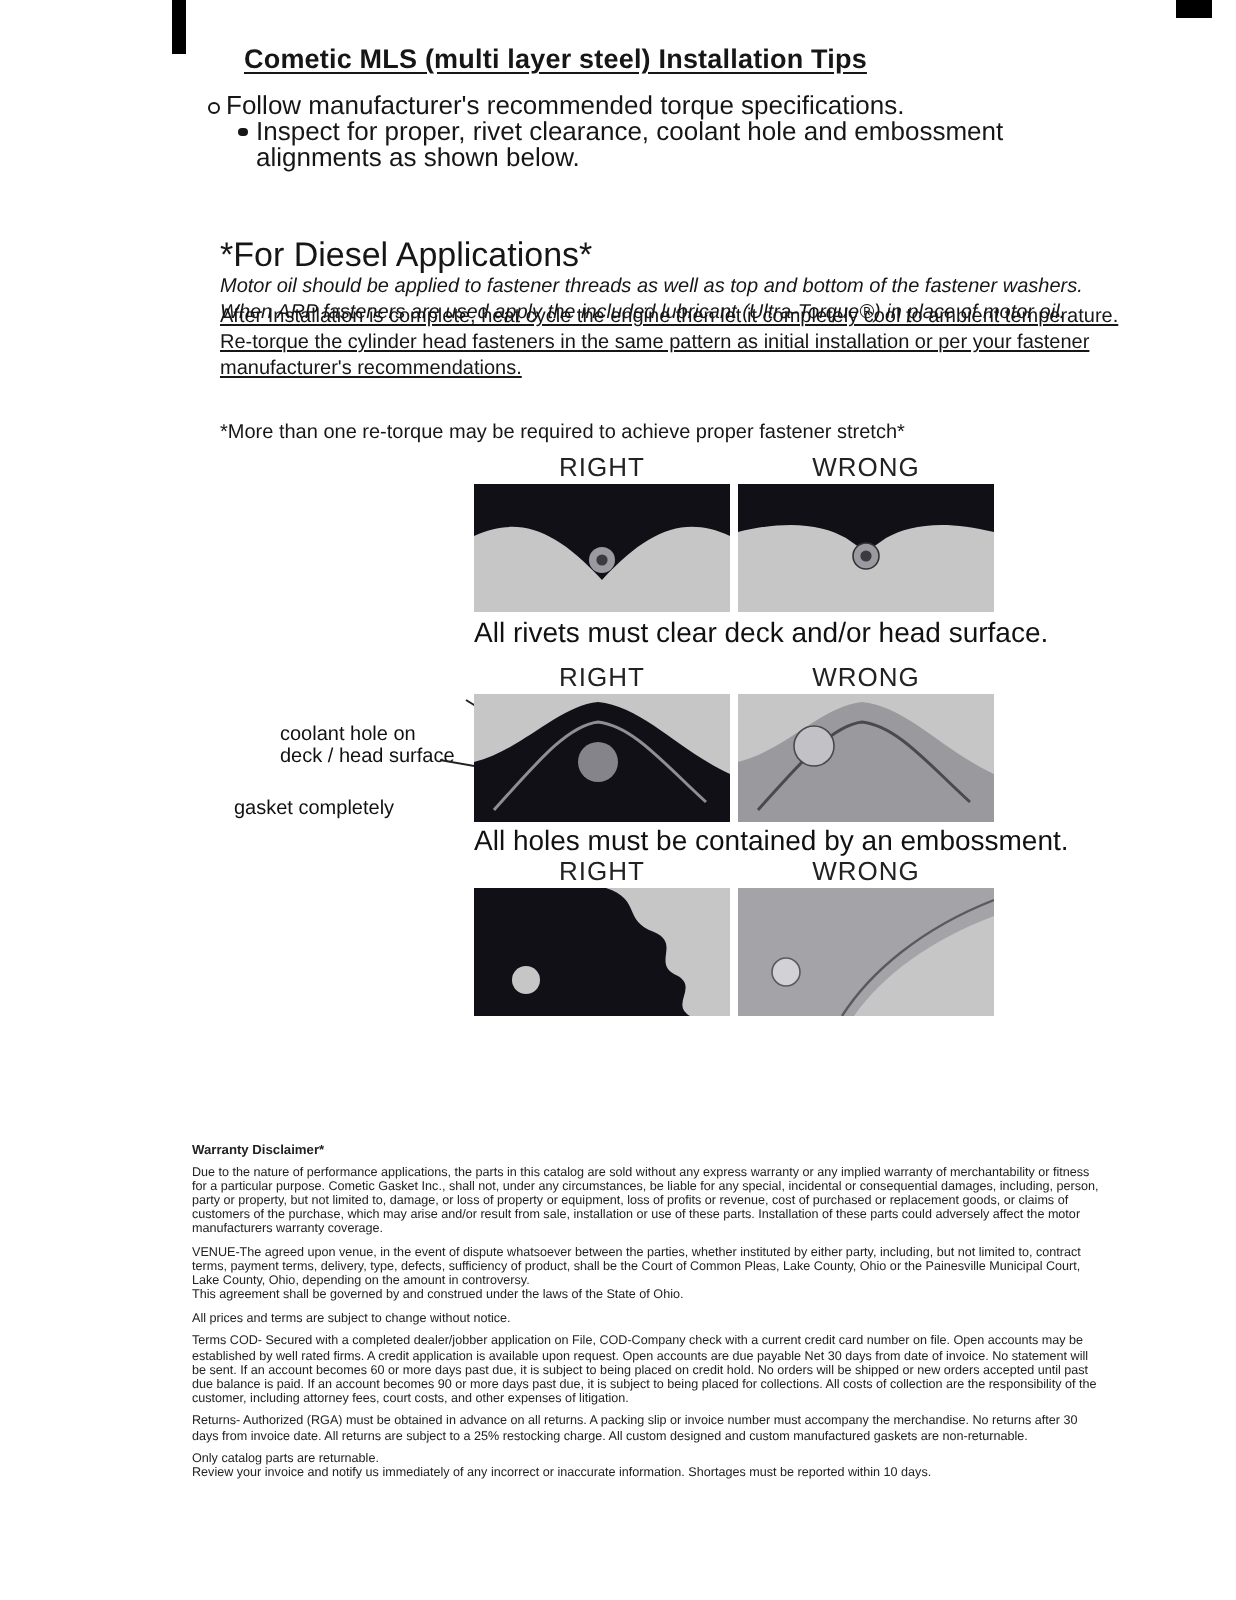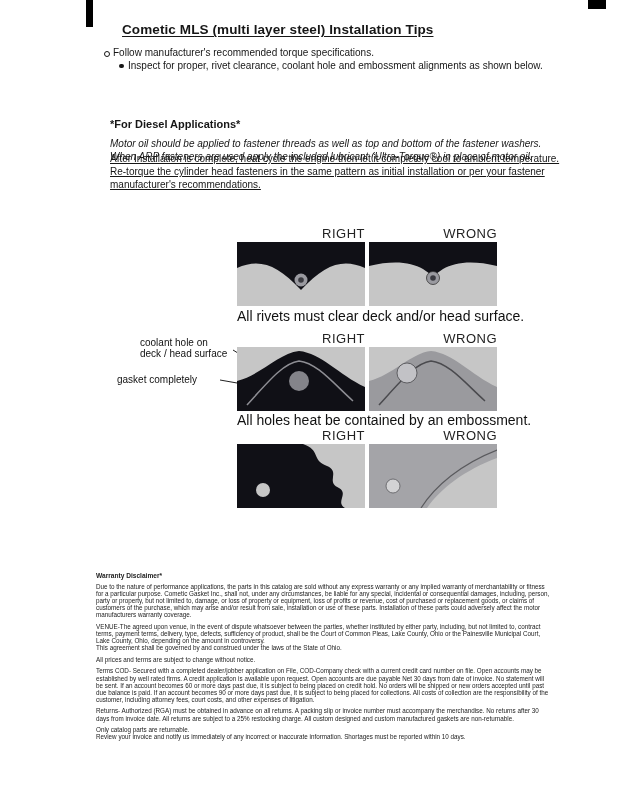--- a/index.html
+++ b/index.html
@@ -12,47 +12,47 @@
 
   
   .mark-tl { position:absolute; left:86px; top:0; width:7px; height:27px; background:#000; }
   .mark-tr { position:absolute; left:588px; top:0; width:18px; height:9px; background:#000; }
 
   .title {
     position:absolute; left:110px; top:22px; font-size:13.5px; font-weight:bold;
     text-decoration:underline; text-underline-offset:2px; letter-spacing:.1px;margin-left:12px;
   }
 
-  .tips { position:absolute; left:103px; top:46px; width:460px; font-size:10px; line-height:13px; }
+  .tips { position:absolute; left:103px; top:46px; width:460px; font-size:13px; line-height:13px; }
   .tip { position:relative; padding-left:10px; }
   .tip::before {
     content:""; position:absolute; left:1px; top:4.5px; width:4px; height:4px;
     border:0.9px solid #161616; border-radius:50%; background:transparent;
   }
   .tip.sub { margin-left:15px; }
   .tip.sub::before { background:#161616; border:none; width:4.5px; height:4.5px; }
 
-  .diesel-heading { position:absolute; left:110px; top:118px; font-size:11px; font-weight:bold; }
+  .diesel-heading { position:absolute; left:110px; top:118px; font-size:17px; font-weight:normal; }
   .para { position:absolute; left:110px; width:452px; font-size:10px; line-height:13px; }
   .p1 { top:137px;font-style:italic; }
   .p2 { top:152px;text-decoration:underline; }
   .p3 { top:210px; }
 
   
   .figures { position:absolute; left:0; top:226px; width:618px; height:322px; }
-  .lbl { position:absolute; width:128px; text-align:right; font-size:13px; color:#222; letter-spacing:.5px; }
+  .lbl { position:absolute; width:128px; text-align:center; font-size:13px; color:#222; letter-spacing:.5px; }
   .box { position:absolute; width:128px; height:64px; }
   .box svg { display:block; width:128px; height:64px; }
   .cap { position:absolute; left:237px; width:300px; font-size:14px; line-height:12px; white-space:pre-line; color:#111; }
   .colL { left:237px; } .colR { left:369px; }
   .r1-lbl { top:0; } .r1-box { top:16px; } .r1-cap { top:84px; }
   .r2-lbl { top:105px; } .r2-box { top:121px; } .r2-cap { top:188px; }
   .r3-lbl { top:202px; } .r3-box { top:218px; } .r3-cap { top:285px; }
 
-  .ann { position:absolute; font-size:10px; line-height:11px; white-space:pre-line; color:#111; }
+  .ann { position:absolute; font-size:10px; line-height:11px; white-space:pre-line; color:#111;margin-top:25px; }
   .ann1 { left:140px; top:111px; }
   .ann2 { left:117px; top:148px; }
   .ann-arrows { position:absolute; left:215px; top:116px; width:65px; height:55px; pointer-events:none; }
 
   
   .legal { position:absolute; left:96px; top:572px; width:455px; color:#222; }
   .legal-heading { font-size:6.6px; font-weight:bold; margin-bottom:4px; }
   .legal p { font-size:6.3px; line-height:7.1px; margin-bottom:4.5px; white-space:pre-line; }
 
   .page-number { position:absolute; left:388px; top:757px; font-size:14px; letter-spacing:.4px; color:#4d7c0f;margin-top:48px; }
@@ -68,20 +68,21 @@
   <h1 class="title">Cometic MLS (multi layer steel) Installation Tips</h1>
 
   <div class="tips">
     <div class="tip"><span>Follow manufacturer's recommended torque specifications.</span></div>
     <div class="tip sub"><span>Inspect for proper, rivet clearance, coolant hole and embossment alignments as shown below.</span></div>
   </div>
 
   <h2 class="diesel-heading">*For Diesel Applications*</h2>
   <p class="para p1">Motor oil should be applied to fastener threads as well as top and bottom of the fastener washers. When ARP fasteners are used apply the included lubricant (Ultra-Torque®) in place of motor oil.</p>
   <p class="para p2">After Installation is complete, heat cycle the engine then let it completely cool to ambient temperature. Re-torque the cylinder head fasteners in the same pattern as initial installation or per your fastener manufacturer's recommendations.</p>
+  <p class="para p3">*More than one re-torque may be required to achieve proper fastener stretch*</p>
 
   <div class="figures">
 
     <div class="lbl colL r1-lbl">RIGHT</div>
     <div class="lbl colR r1-lbl">WRONG</div>
     <div class="box colL r1-box">
       <svg viewBox="0 0 128 64">
         <rect width="128" height="64" fill="#c6c6c6"></rect>
         <path d="M0 0 H128 V26 C106 16 88 22 64 48 C40 22 22 16 0 26 Z" fill="#101016"></path>
         <circle cx="64" cy="38" r="6.5" fill="#9a9aa0"></circle>
@@ -121,21 +122,21 @@
       </svg>
     </div>
     <div class="box colR r2-box">
       <svg viewBox="0 0 128 64">
         <rect width="128" height="64" fill="#c6c6c6"></rect>
         <path d="M0 64 V34 C24 28 42 6 62 4 C84 6 102 28 128 40 V64 Z" fill="#9a9a9e"></path>
         <path d="M10 58 C30 36 46 16 62 14 C80 16 96 36 116 54" fill="none" stroke="#4a4a4e" stroke-width="1.5"></path>
         <circle cx="38" cy="26" r="10" fill="#c2c2c6" stroke="#4a4a4e" stroke-width="0.8"></circle>
       </svg>
     </div>
-    <div class="cap r2-cap">All holes heat be contained by an embossment.</div>
+    <div class="cap r2-cap">All holes must be contained by an embossment.</div>
 
     <div class="lbl colL r3-lbl">RIGHT</div>
     <div class="lbl colR r3-lbl">WRONG</div>
     <div class="box colL r3-box">
       <svg viewBox="0 0 128 64">
         <rect width="128" height="64" fill="#c6c6c6"></rect>
         <path d="M0 0 H66 C84 6 74 16 90 22 C104 28 88 38 102 44 C112 50 98 58 108 64 L0 64 Z" fill="#101016"></path>
         <circle cx="26" cy="46" r="7" fill="#c6c6c6"></circle>
       </svg>
     </div>

